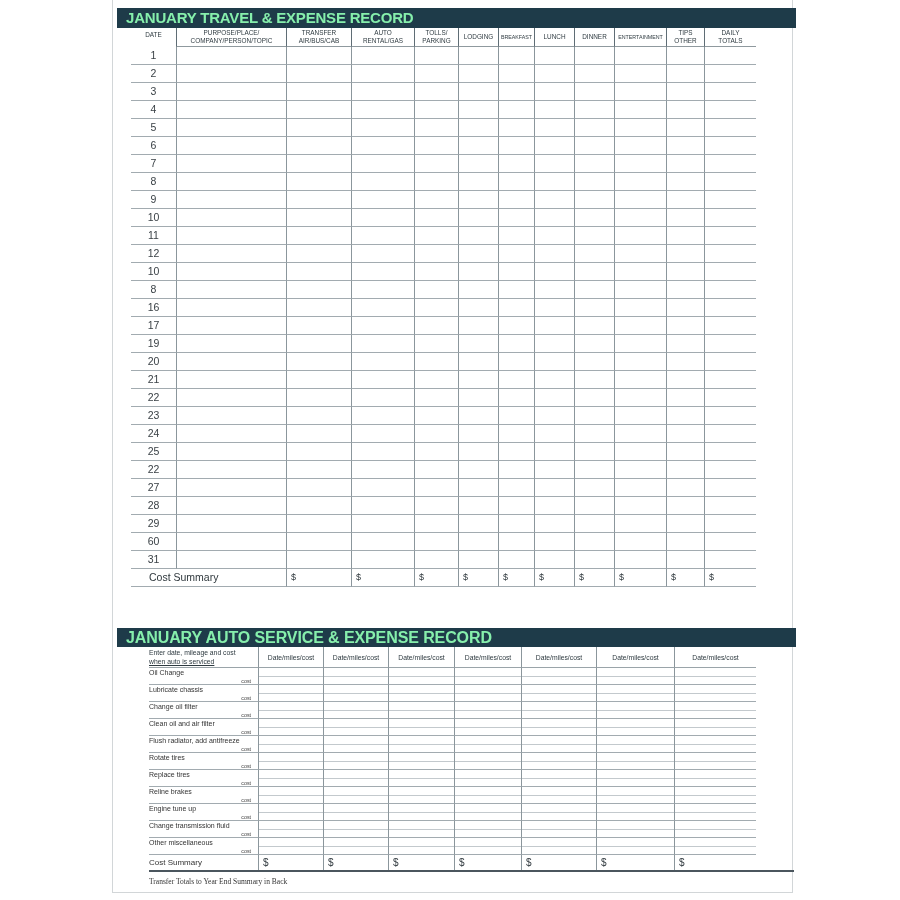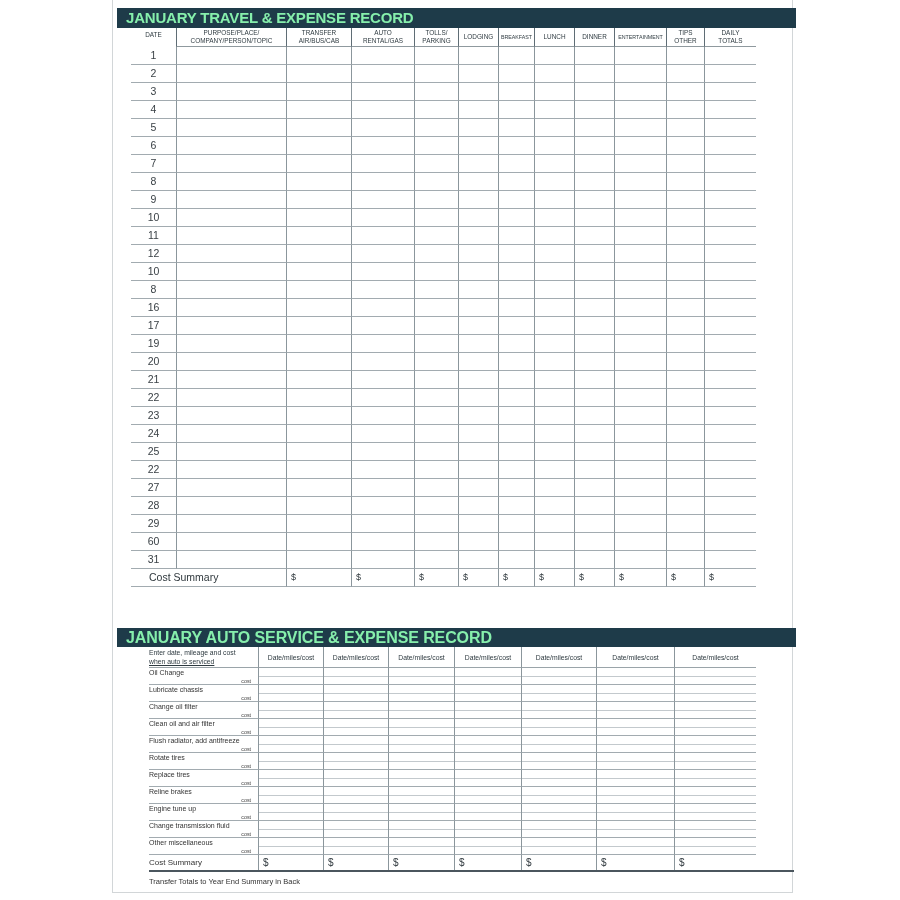--- a/index.html
+++ b/index.html
@@ -81,21 +81,21 @@
   .svc-label-cell { position: relative; border-bottom: 1px solid #a2abb0; }
   .svc-label { position: absolute; top: 1px; left: 0; font-size: 7px; color: #333; white-space: nowrap; }
   .svc-cost { position: absolute; bottom: 0; right: 7px; font-size: 5.3px; color: #444; }
   .svc-cell { border-left: 1px solid #8b969c; border-bottom: 1px solid #a2abb0; }
   .svc-cell .half { height: 9px; border-bottom: 1px solid #c3c9cd; }
   .a-sum { height: 17px; }
   .a-sum .sum-label { font-size: 8px; line-height: 16px; color: #333; }
   .a-sum .sum-cell { border-left: 1px solid #8b969c; font-size: 10px; line-height: 15px; padding-left: 4px; color: #2f383d; }
 
   .bottom-rule { position: absolute; top: 870px; left: 36px; width: 645px; border-top: 2px solid #4b565e; }
-  .footnote { position: absolute; top: 877px; left: 36px; font-size: 7.5px; color: #333; }
+  .footnote { position: absolute; top: 877px; left: 36px; font-size: 7.5px; color: #333; font-family: Liberation Serif, serif; }
 </style>
 </head>
 <body>
 
 <div class="page">
 
   <div class="bar travel">
     <span>JANUARY TRAVEL &amp; EXPENSE RECORD</span>
   </div>
 

